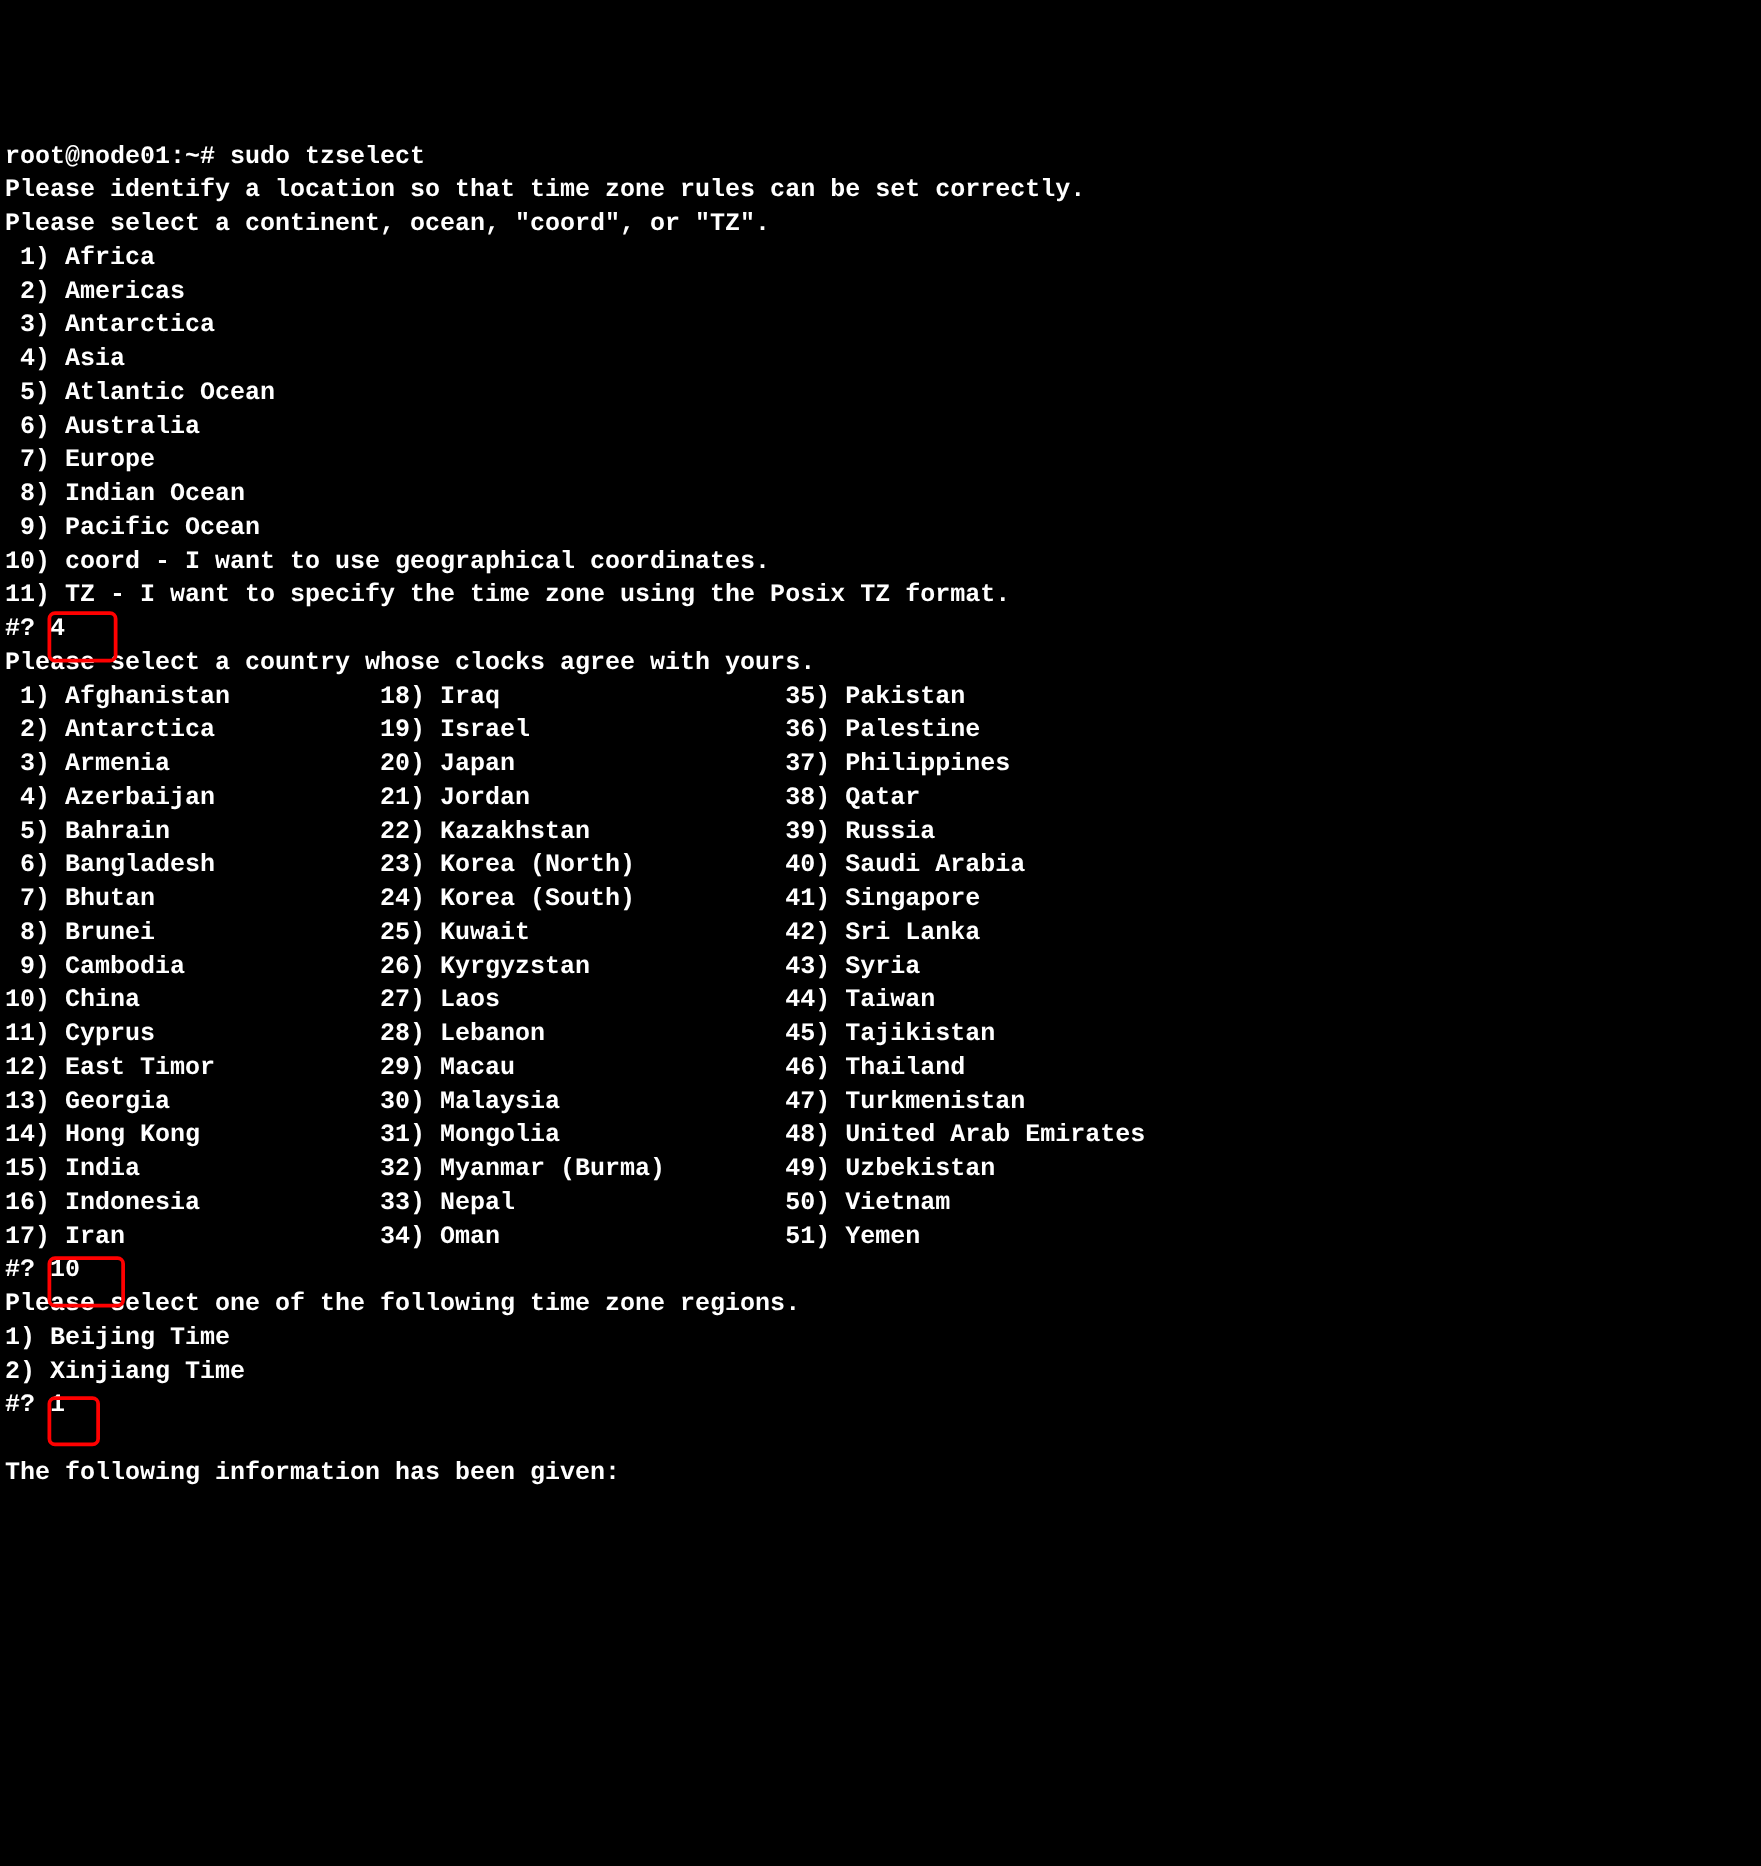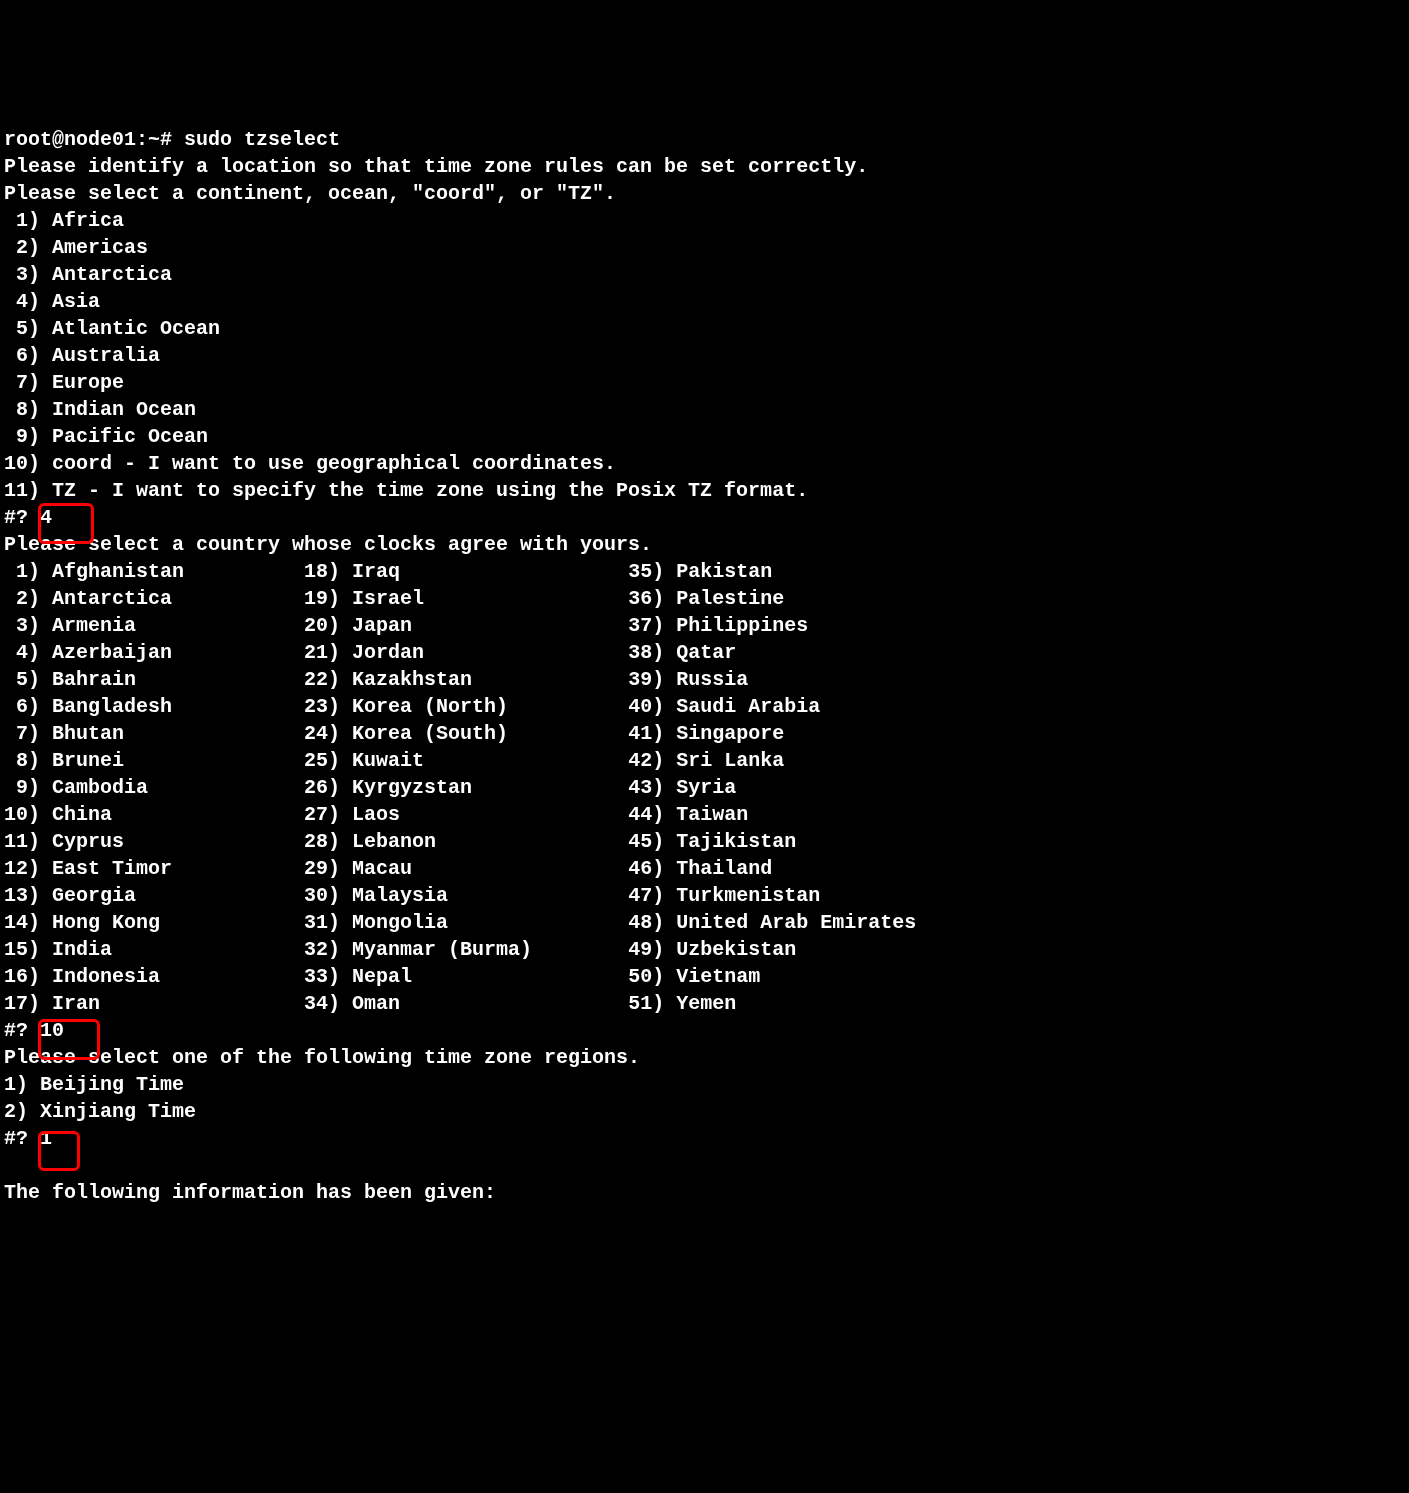--- a/index.html
+++ b/index.html
@@ -8,21 +8,20 @@
     font-family: "Consolas", "Courier New", monospace;
     font-size: 20px;
     font-weight: bold;
     margin: 0;
     padding: 4px;
     white-space: pre;
     line-height: 1.35;
   }
   .terminal {
     position: relative;
-    margin-top: 14px;
   }
   .highlight-box {
     position: absolute;
     border: 3px solid #ff0000;
     border-radius: 6px;
     background: transparent;
     pointer-events: none;
   }
 </style>
 </head>

